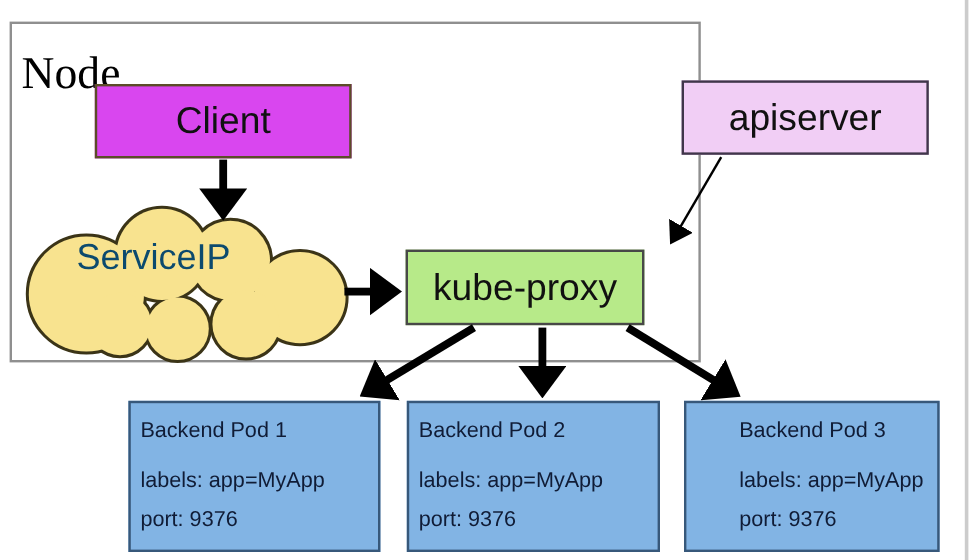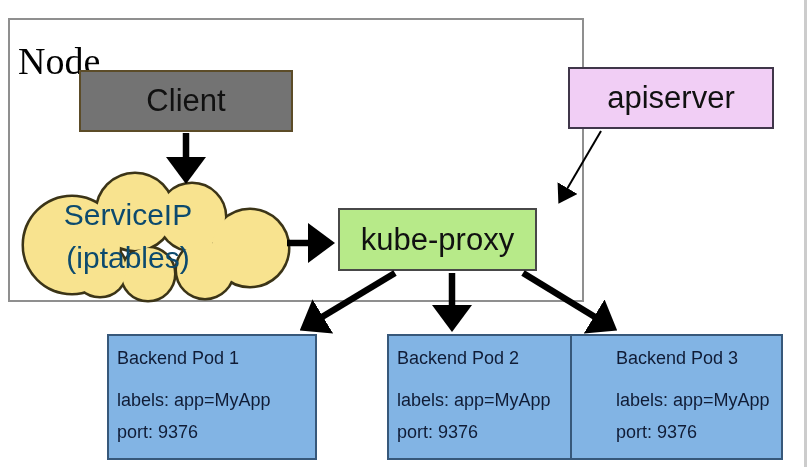--- a/index.html
+++ b/index.html
@@ -20,21 +20,21 @@
     font-size:38px;color:#000;line-height:1.1;margin-top:19px;
   }
 
   
   .box{
     display:flex;align-items:center;justify-content:center;
     color:#111;box-sizing:border-box;
   }
   .client-box{
     left:79px;top:70px;width:214px;height:62px;
-    background:#737373;border:2.5px solid #5c4c28;
+    background:#d946ef;border:2.5px solid #5c4c28;
     font-size:31px;
   }
   .kube-proxy-box{
     left:338px;top:208px;width:199px;height:63px;
     background:#b7ea89;border:2px solid #484848;
     font-size:31px;
   }
   .apiserver-box{
     left:568px;top:67px;width:206px;height:62px;
     background:#f1cef5;border:2px solid #40364a;
@@ -47,21 +47,21 @@
     text-align:center;font-size:30px;line-height:43px;color:#0c4a6e;
   }
 
   
   .pod{
     top:334px;height:126px;
     background:#82b4e4;border:2.5px solid #37587a;
     color:#101c36;padding:4px 8px;box-sizing:border-box;
   }
   .pod-1{left:107px;width:210px;}
-  .pod-2{left:339px;width:211px;margin-left:48px;}
+  .pod-2{left:339px;width:211px;}
   .pod-3{left:570px;width:213px;padding-left:44px;}
   .pod-title{font-size:18px;line-height:37px;white-space:nowrap;}
   .pod-line{font-size:18px;line-height:32px;white-space:nowrap;}
   .pod-line.first{margin-top:7px;}
 
   
   .overlay{left:0;top:0;width:809px;height:467px;pointer-events:none;}
 
   
   .right-edge{left:804px;top:0;width:3px;height:467px;background:#cccccc;}
@@ -142,18 +142,17 @@
 
     <line x1="395" y1="273" x2="322" y2="317" stroke="#000" stroke-width="6.5" marker-end="url(#ahBig)"></line>
 
     <line x1="452" y1="273" x2="452" y2="306" stroke="#000" stroke-width="6.5" marker-end="url(#ahBig)"></line>
 
     <line x1="523" y1="273" x2="595" y2="317" stroke="#000" stroke-width="6.5" marker-end="url(#ahBig)"></line>
   </svg>
 
   <div class="abs cloud-text">
     <div>ServiceIP</div>
-    <div>(iptables)</div>
   </div>
 
   <div class="abs right-edge"></div>
 
 </div>
 
 </body></html>

